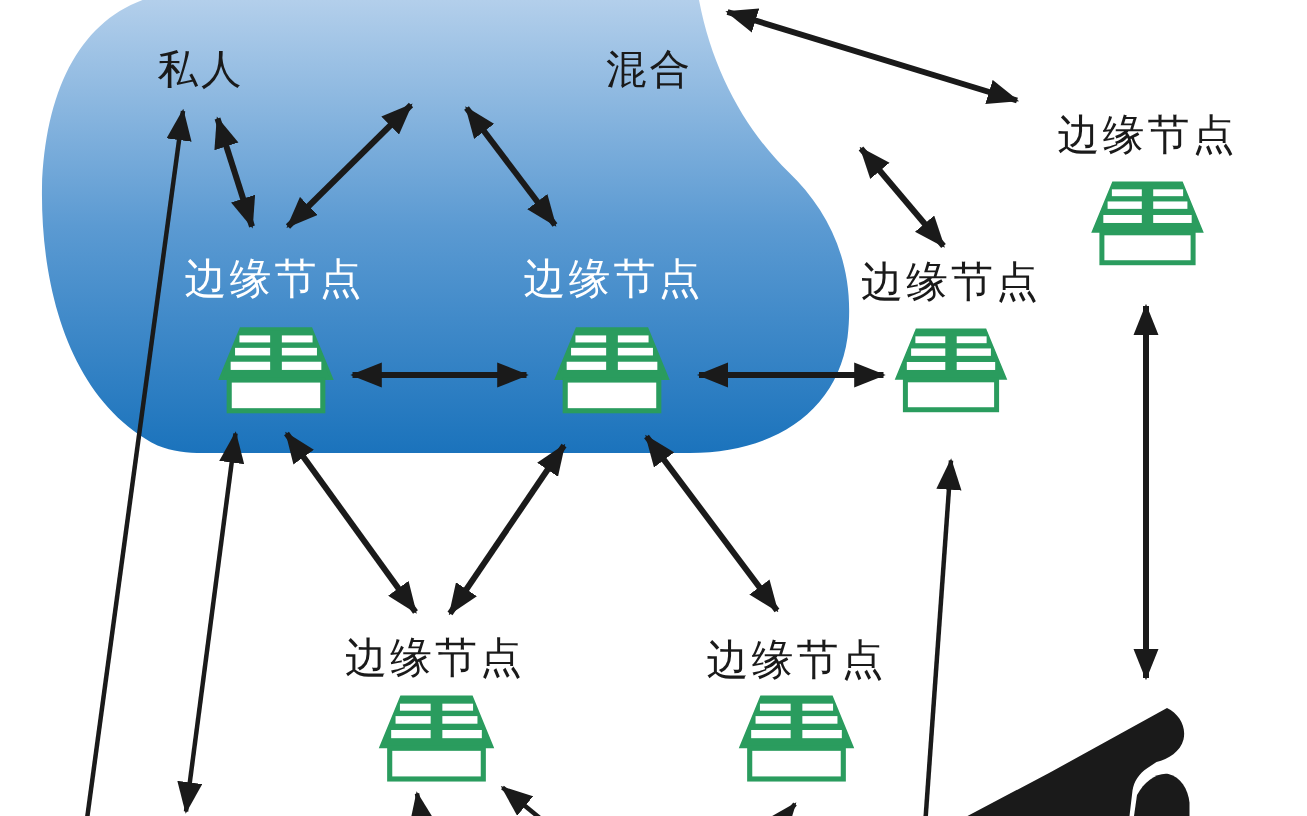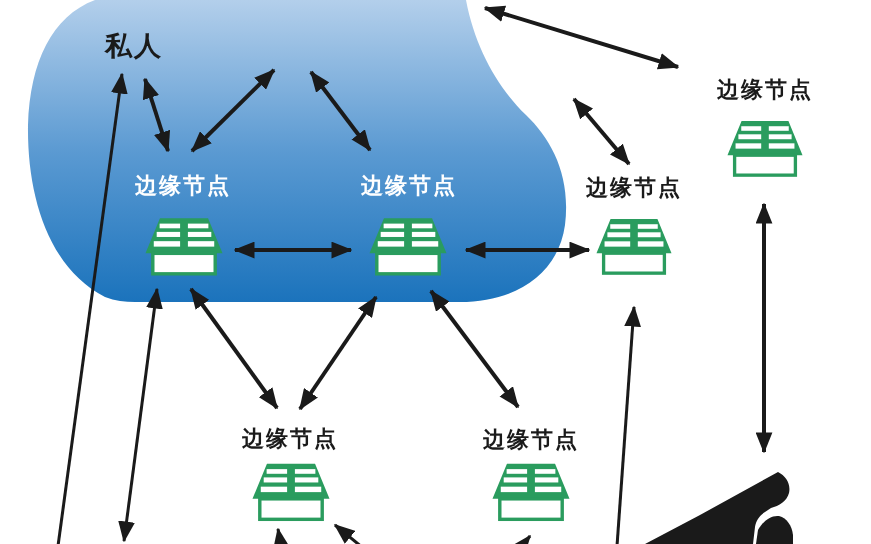--- a/index.html
+++ b/index.html
@@ -9,24 +9,23 @@
   html,body{margin:0;padding:0;background:#ffffff;}
   #stage{
     position:relative;width:871px;height:544px;overflow:hidden;
     font-family:"Liberation Sans","DejaVu Sans",sans-serif;
   }
   #stage svg.layer{position:absolute;left:0;top:0;}
   .lbl{
     position:absolute;transform:translate(-50%,-50%);
     white-space:nowrap;letter-spacing:2px;color:var(--ink);
     font-family:"DejaVu Serif","Liberation Serif",serif;
-    font-weight:bold;
   }
   .lbl.top{font-size:27px;}
-  .lbl.node{font-size:22px;}
+  .lbl.node{font-size:28px;}
   .lbl.light{color:var(--label-light);}
   .arrow{stroke:var(--ink);fill:none;}
   .ah{fill:var(--ink);}
   .cloud{fill:url(#cloudGrad);}
   .srv-top{fill:var(--green);stroke:var(--green);stroke-width:2;}
   .srv-slat{fill:#ffffff;}
   .srv-base{fill:#ffffff;stroke:var(--green);stroke-width:3.5;}
   .hand{fill:var(--ink);}
 </style>
 </head>
@@ -118,20 +117,21 @@
 
     <g>
       <path class="hand" d="M778,472 C786,476 791,484 789,493 C787,501 779,506 771,508
         L765,512 C759,516 756,521 755,527 L753,544 L645,544 L700,515 Z"></path>
       <path class="hand" d="M758,530 C763,521 771,515 779,516 C787,518 792,526 793,535
         L793,544 L756,544 Z"></path>
     </g>
   </svg>
 
   <div class="lbl top" style="left:134px;top:46px">私人</div>
+  <div class="lbl top" style="left:433px;top:46px">混合</div>
 
   <div class="lbl node light" style="left:183px;top:186px">边缘节点</div>
   <div class="lbl node light" style="left:409px;top:186px">边缘节点</div>
   <div class="lbl node" style="left:634px;top:188px">边缘节点</div>
   <div class="lbl node" style="left:765px;top:90px">边缘节点</div>
   <div class="lbl node" style="left:290px;top:439px">边缘节点</div>
   <div class="lbl node" style="left:531px;top:440px">边缘节点</div>
 </div>
 
 </body></html>

